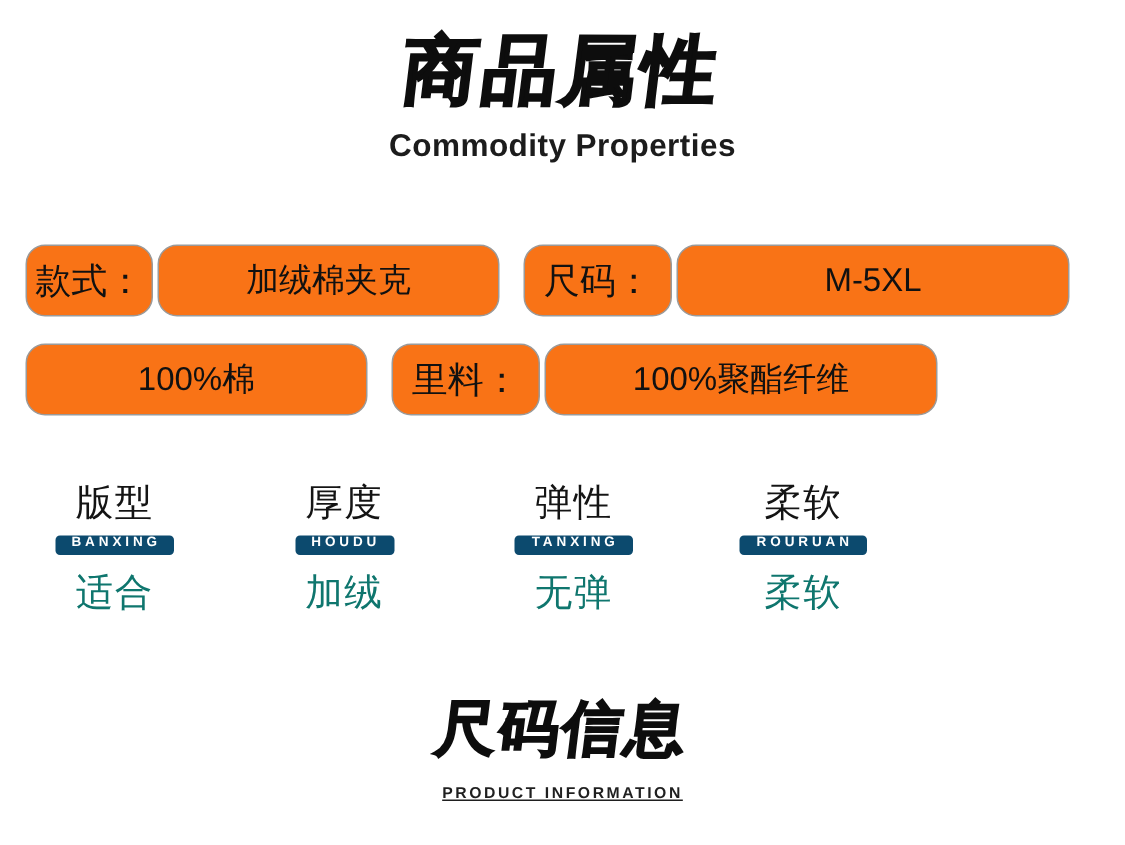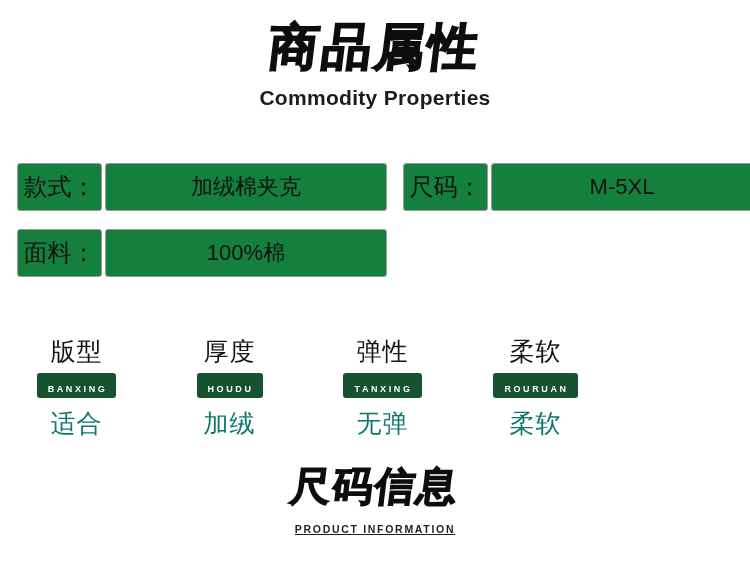--- a/index.html
+++ b/index.html
@@ -58,71 +58,71 @@
   }
   .attr-pair {
     display: flex;
     align-items: stretch;
   }
   .attr-pair.left  { margin-left: 17px; }
   .attr-pair.right { margin-left: 16px; }
 
   .attr-label, .attr-value {
     border: 1.5px solid #9a9a9a;
-    border-radius: 3px;
+    border-radius: 13px;
     height: 48px;
     box-sizing: border-box;
     display: flex;
     align-items: center;
     justify-content: center;
-    background: #15803d;
+    background: #f97316;
   }
   .attr-label {
     width: 85px;
     font-size: 24px;
     letter-spacing: 0px;
     color: #111111;
     margin-right: 3px;
   }
   .attr-value {
-    width: 282px;
+    width: 228px;
     font-size: 22px;
     color: #111111;
   }
-  .attr-pair.right .attr-label { width: 85px; }
+  .attr-pair.right .attr-label { width: 99px; }
   .attr-pair.right .attr-value { width: 262px; }
 
   
   .props {
     position: absolute;
-    top: 338px;
+    top: 322px;
     left: 0;
     width: 612px;
     display: flex;
   }
   .prop-col {
     flex: 1 1 0;
     display: flex;
     flex-direction: column;
     align-items: center;
   }
   .prop-name {
     font-size: 25px;
     color: #141414;
     line-height: 1.05;
     letter-spacing: 1px;
   }
   .prop-badge {
     margin-top: 9px;
-    background: #14532d;
+    background: #0c4a6e;
     color: #ffffff;
     font-size: 9px;
     font-weight: 700;
     letter-spacing: 2.6px;
-    padding: 12px 9px 4px 11px;
+    padding: 0 9px 4px 11px;
     border-radius: 3px;
     line-height: 1;
     font-family: "Liberation Sans", sans-serif;
     white-space: nowrap;
   }
   .prop-value {
     margin-top: 12px;
     font-size: 25px;
     color: #0f766e;
     line-height: 1.05;
@@ -175,22 +175,25 @@
       <div class="attr-value">加绒棉夹克</div>
     </div>
     <div class="attr-pair right">
       <div class="attr-label">尺码：</div>
       <div class="attr-value">M-5XL</div>
     </div>
   </div>
 
   <div class="attr-row">
     <div class="attr-pair left">
-      <div class="attr-label">面料：</div>
       <div class="attr-value">100%棉</div>
+    </div>
+    <div class="attr-pair right">
+      <div class="attr-label">里料：</div>
+      <div class="attr-value">100%聚酯纤维</div>
     </div>
   </div>
 
 </div>
 
 <div class="props">
 
   <div class="prop-col">
     <span class="prop-name">版型</span>
     <span class="prop-badge">BANXING</span>

